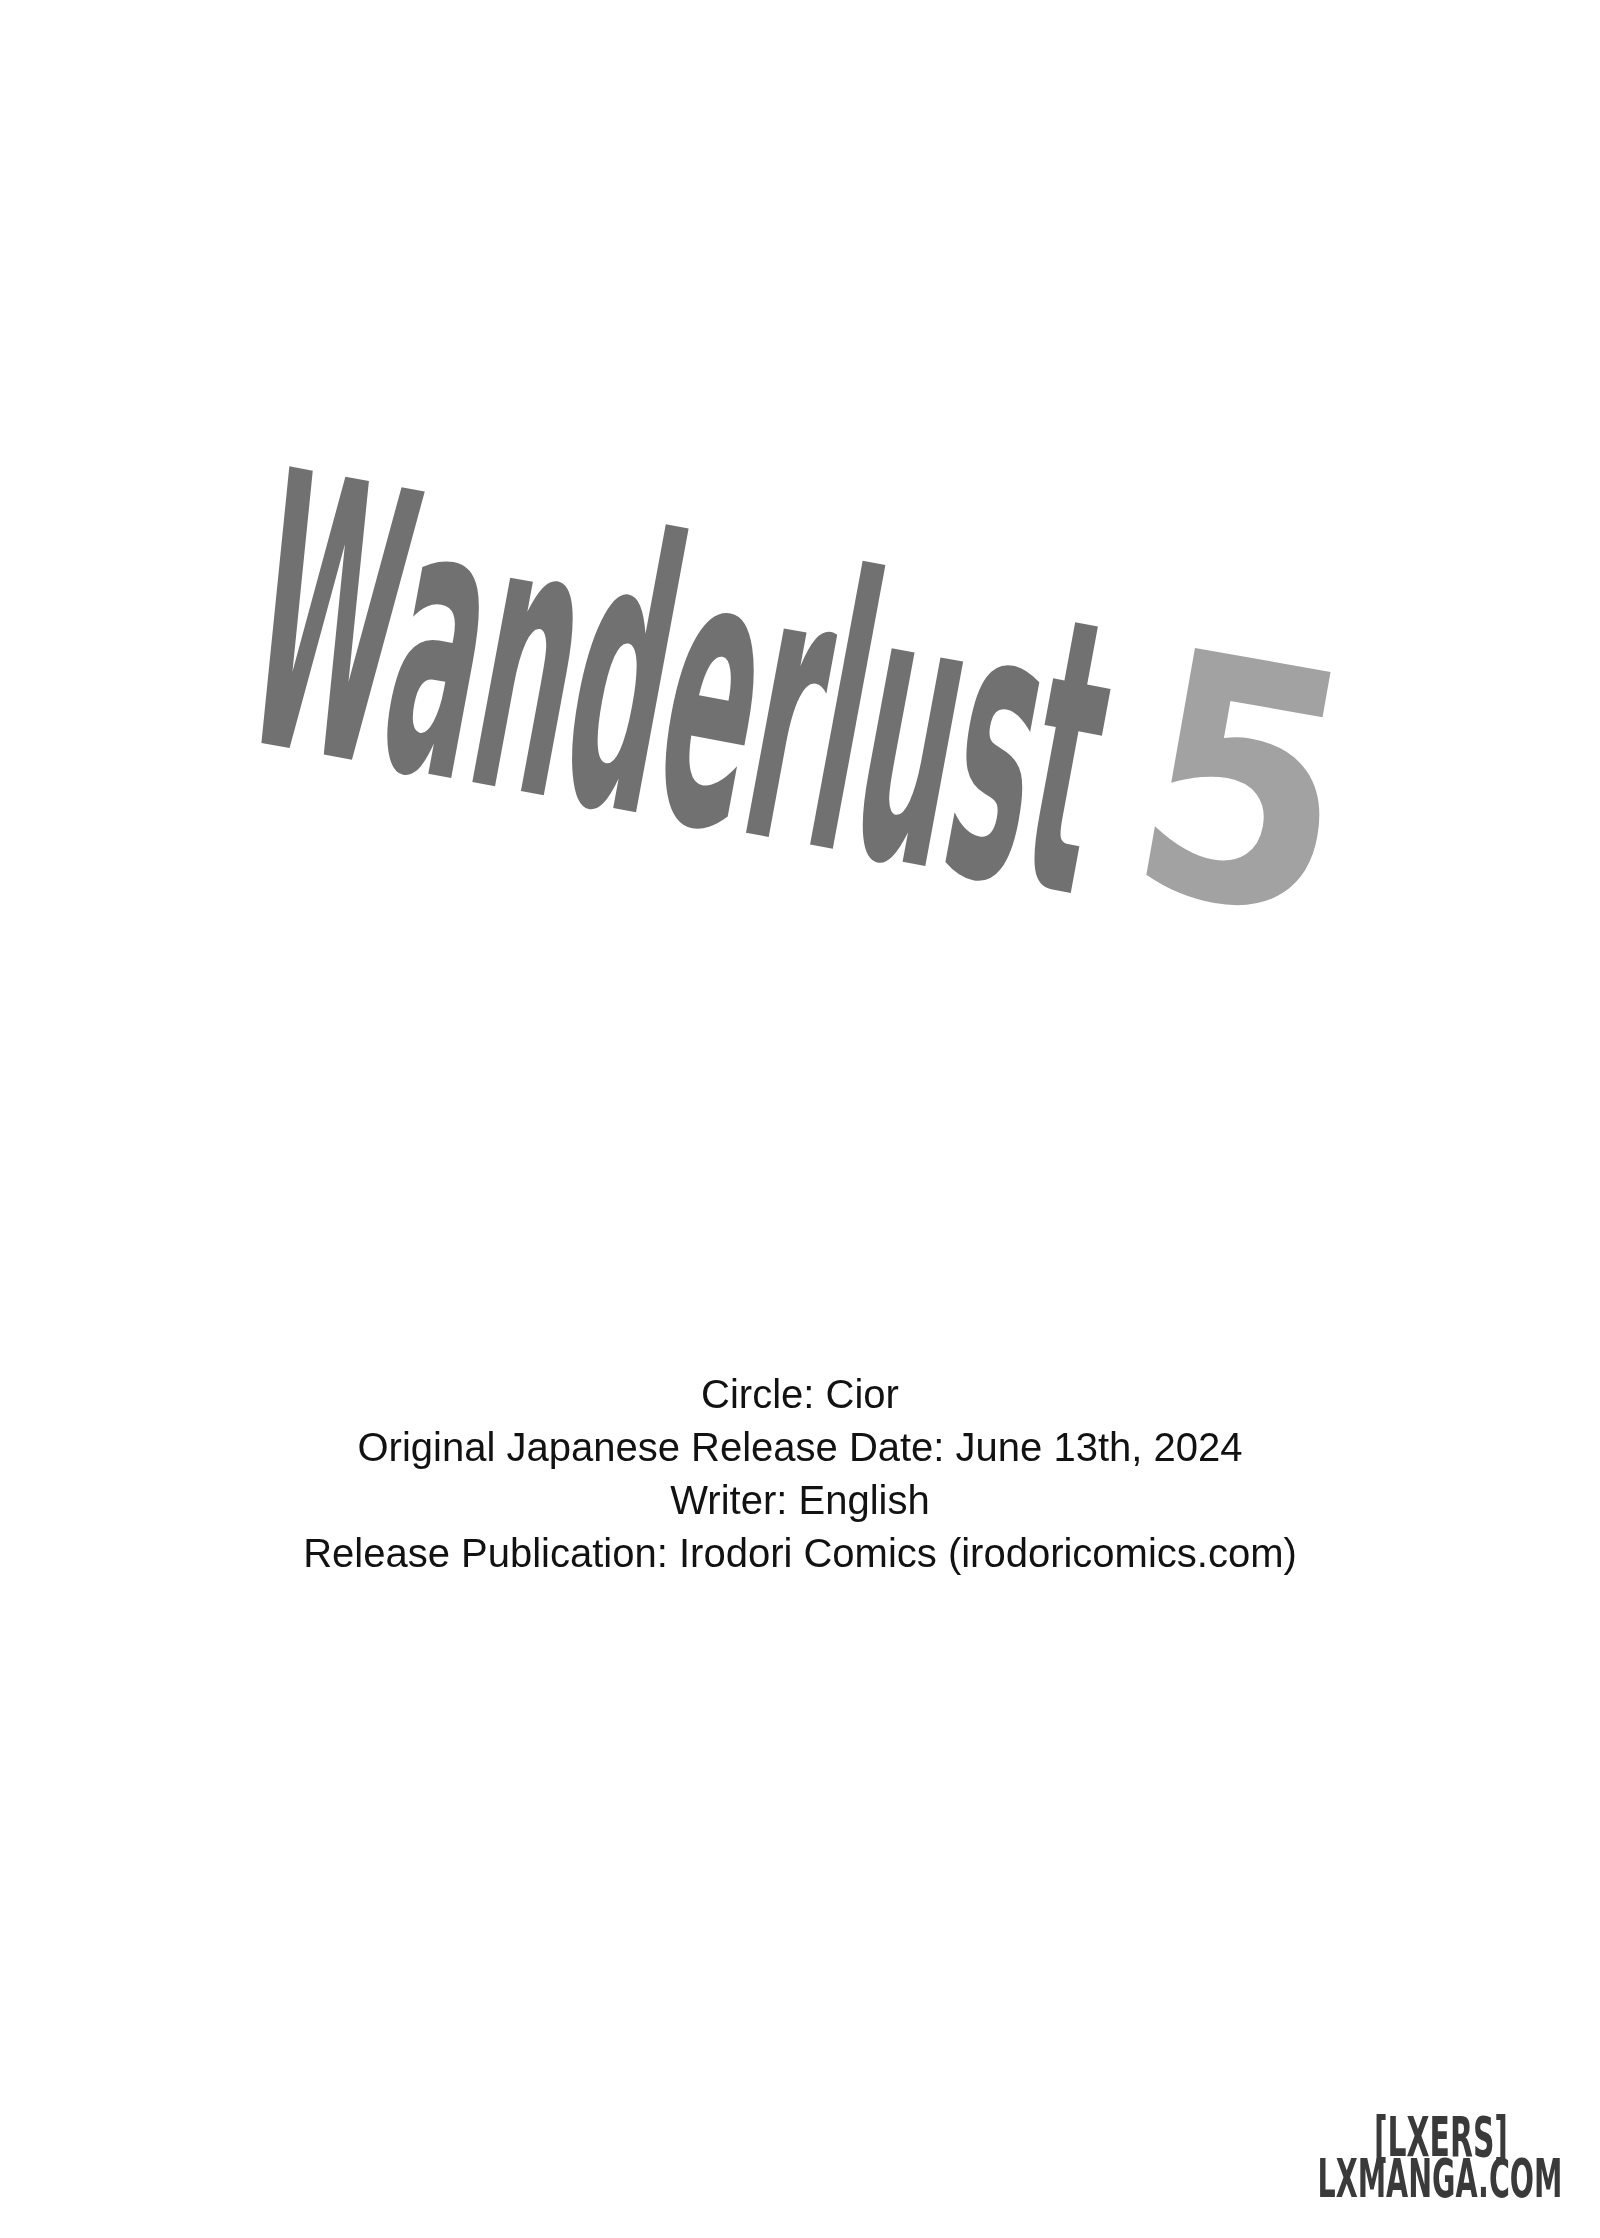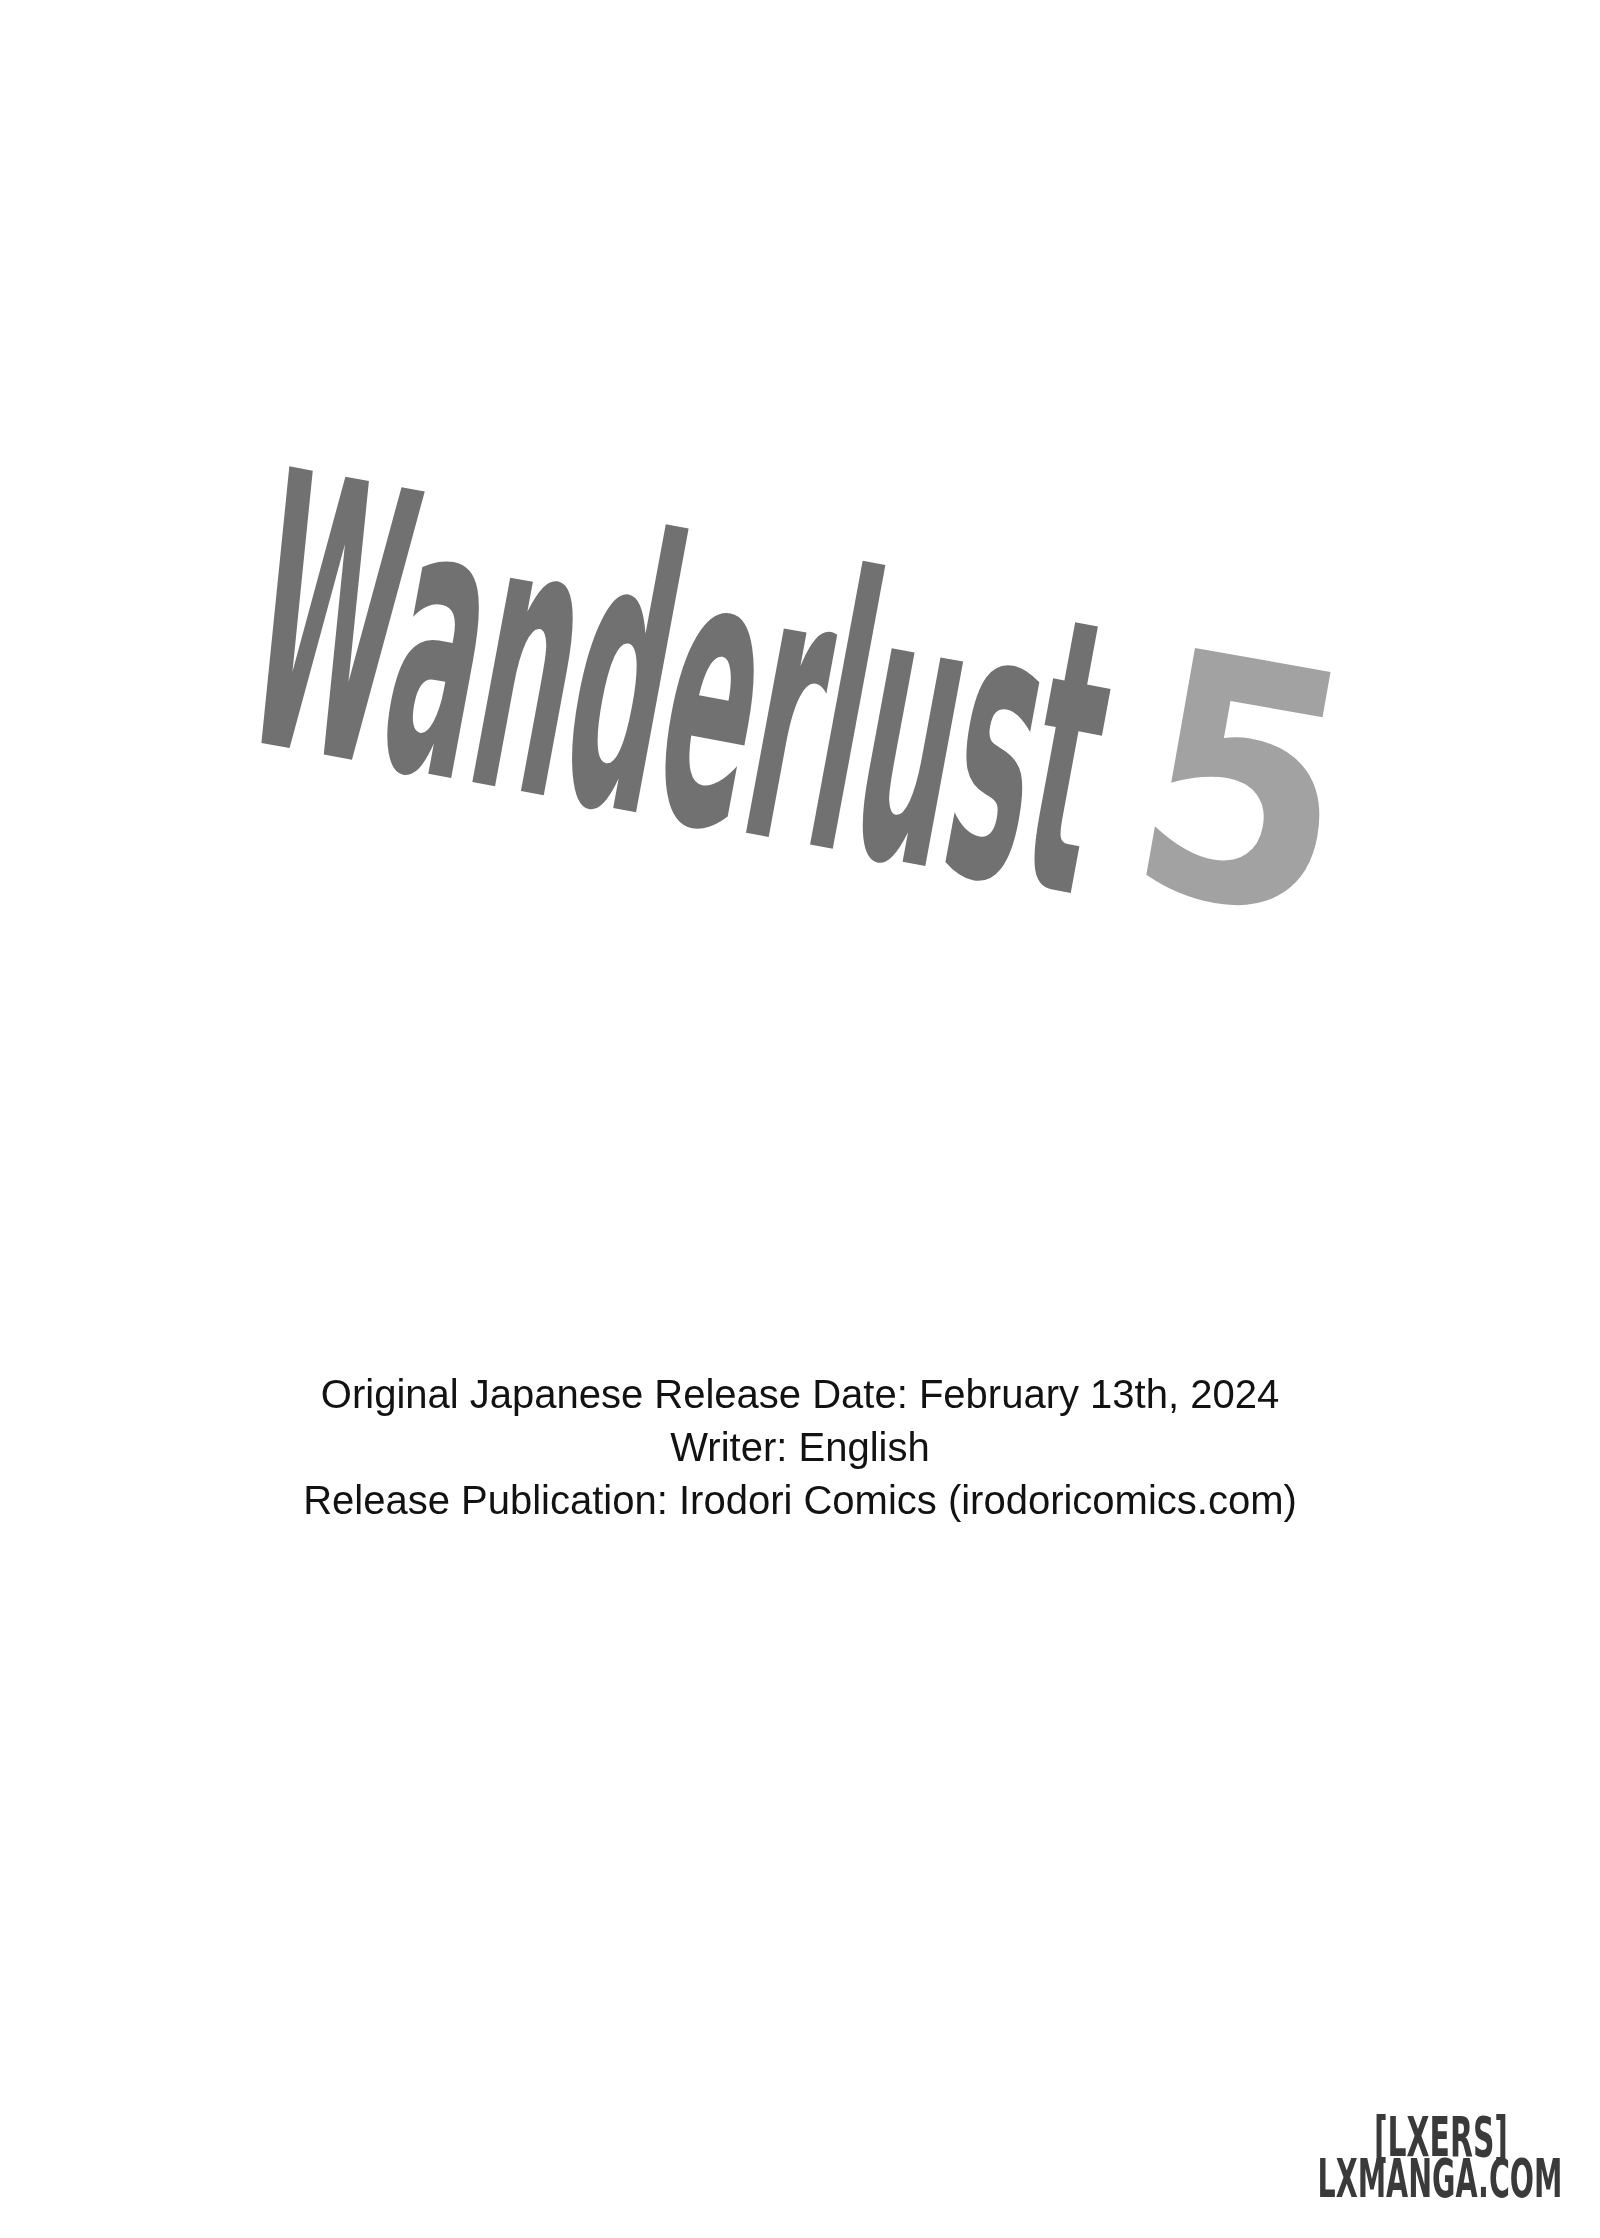--- a/index.html
+++ b/index.html
@@ -66,18 +66,19 @@
     </g>
     <g transform="translate(1122,882) rotate(10)">
       <text class="title-number" x="0" y="0" textLength="205" lengthAdjust="spacingAndGlyphs" transform="scale(1,1.45)" fill="#a2a2a2">5</text>
     </g>
 
     <text class="wm wm-group" x="1441" y="2156" text-anchor="middle" textLength="134" lengthAdjust="spacingAndGlyphs" fill="#3a3a3a">[LXERS]</text>
     <text class="wm wm-site" x="1440" y="2197" text-anchor="middle" textLength="245" lengthAdjust="spacingAndGlyphs" fill="#3a3a3a">LXMANGA.COM</text>
   </svg>
 
   <div class="credits">
-    <div class="credit-line">Original Japanese Release Date: February 13th, 2024</div>
+    <div class="credit-line">Circle: Cior</div>
+    <div class="credit-line">Original Japanese Release Date: June 13th, 2024</div>
     <div class="credit-line">Writer: English</div>
     <div class="credit-line">Release Publication: Irodori Comics (irodoricomics.com)</div>
   </div>
 
 </div>
 
 </body></html>

